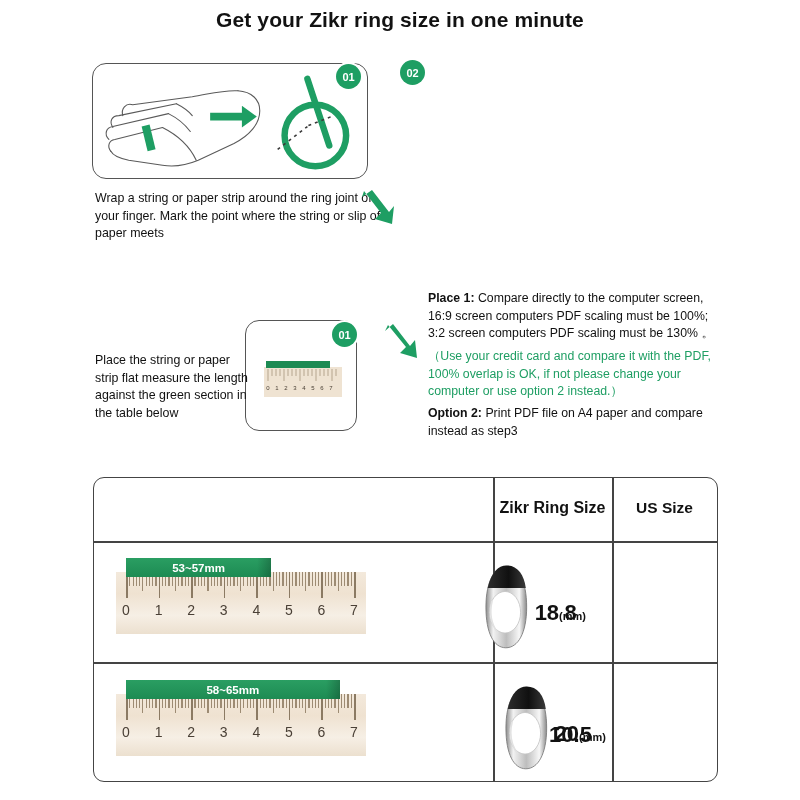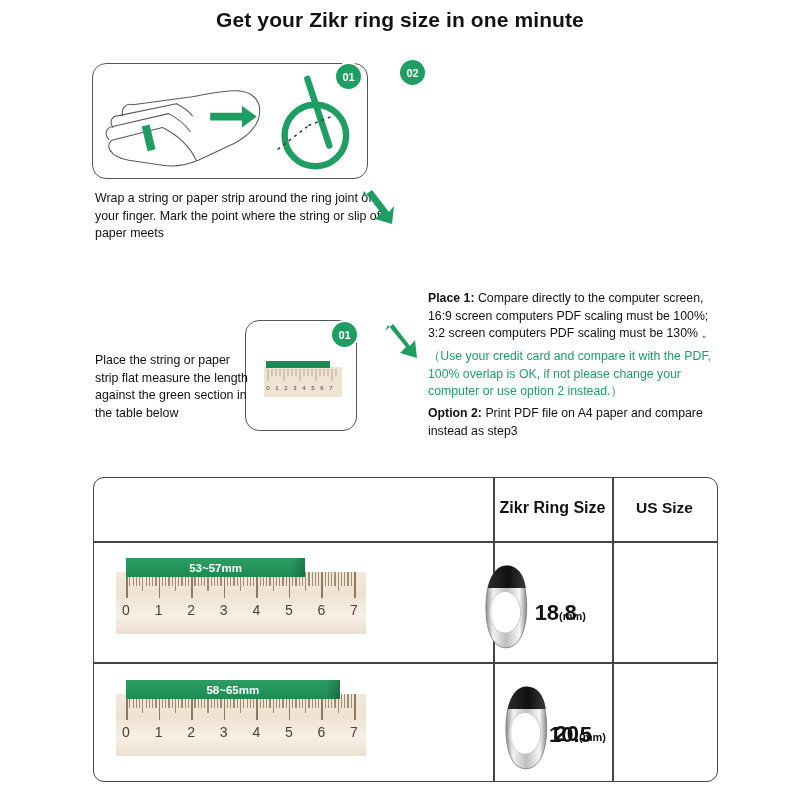--- a/index.html
+++ b/index.html
@@ -336,21 +336,21 @@
           <div class="tick major" style="left: 238px; top: 0px; height: 26px;"></div>
           <div class="ruler-num" style="left: 10px; top: 30px;">0</div>
           <div class="ruler-num" style="left: 42.5714px; top: 30px;">1</div>
           <div class="ruler-num" style="left: 75.1429px; top: 30px;">2</div>
           <div class="ruler-num" style="left: 107.714px; top: 30px;">3</div>
           <div class="ruler-num" style="left: 140.286px; top: 30px;">4</div>
           <div class="ruler-num" style="left: 172.857px; top: 30px;">5</div>
           <div class="ruler-num" style="left: 205.429px; top: 30px;">6</div>
           <div class="ruler-num" style="left: 238px; top: 30px;">7</div>
         </div>
-        <div class="ruler-greenbar" style="width: 179px;">53~57mm</div>
+        <div class="ruler-greenbar" style="width: 145px;">53~57mm</div>
       </div>
 
     <div class="row-ruler" id="ruler-row-1">
         <div class="ruler-body">
           <div class="tick major" style="left: 10px; top: 0px; height: 26px;"></div>
           <div class="tick" style="left: 13.2571px; top: 0px; height: 14px;"></div>
           <div class="tick" style="left: 16.5143px; top: 0px; height: 14px;"></div>
           <div class="tick" style="left: 19.7714px; top: 0px; height: 14px;"></div>
           <div class="tick" style="left: 23.0286px; top: 0px; height: 14px;"></div>
           <div class="tick" style="left: 26.2857px; top: 0px; height: 19px;"></div>

